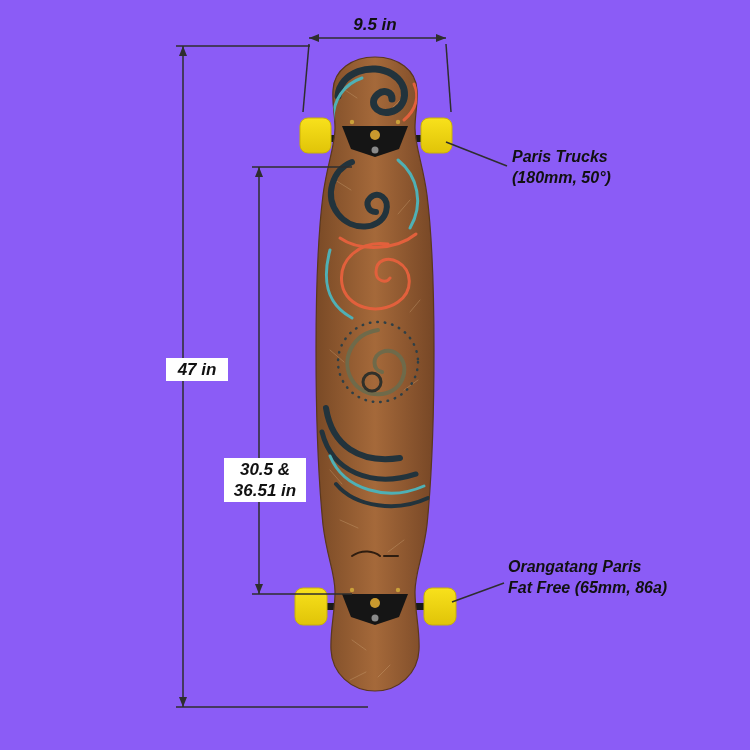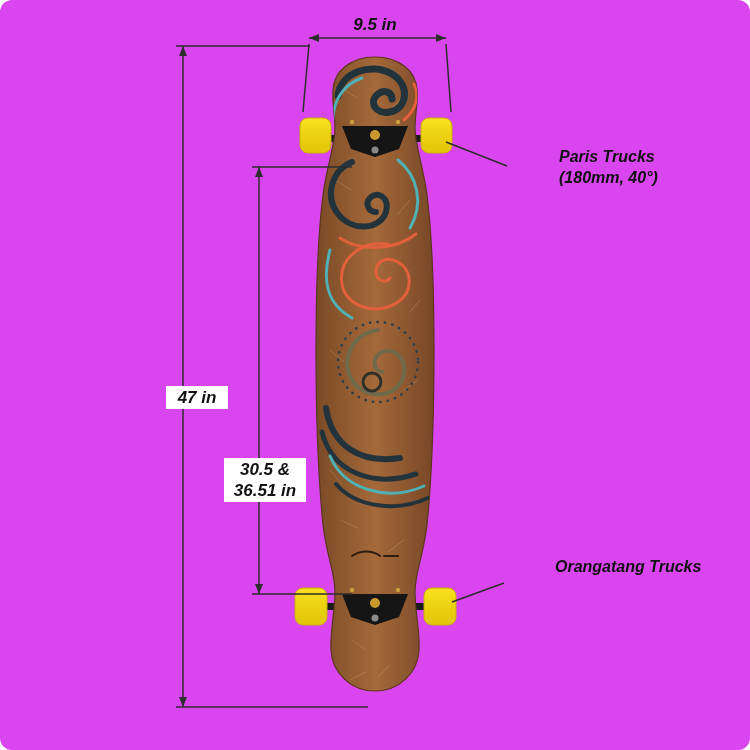--- a/index.html
+++ b/index.html
@@ -1,22 +1,22 @@
 <!DOCTYPE html>
 <html><head>
 <meta charset="utf-8">
 <style>
   html,body{margin:0;padding:0;background:#ffffff;}
-  .stage{position:relative;width:750px;height:750px;background:#d946ef;overflow:hidden;
-         font-family:"Liberation Sans",sans-serif;border-radius:12px;}
+  .stage{position:relative;width:750px;height:750px;background:#8b5cf6;overflow:hidden;
+         font-family:"Liberation Sans",sans-serif;}
   .stage svg{position:absolute;left:0;top:0;}
   .lbl{position:absolute;font-style:italic;font-weight:700;color:#111;font-size:17px;line-height:21px;}
   .lbl.center{text-align:center;}
   .lbl.bg{background:#ffffff;padding:1px 3px;}
-  .callout{font-size:16px;line-height:21px;margin-left:47px;}
+  .callout{font-size:16px;line-height:21px;}
 </style>
 </head>
 <body>
 
 <div class="stage">
 
   <svg width="750" height="750" viewBox="0 0 750 750">
     <defs>
       <linearGradient id="deckGrad" x1="0" y1="0" x2="1" y2="0">
         <stop offset="0" stop-color="#7a4a26"></stop>
@@ -126,29 +126,30 @@
       <polygon points="259,167 255,177 263,177" fill="#2e2e2e" stroke="none"></polygon>
       <polygon points="259,594 255,584 263,584" fill="#2e2e2e" stroke="none"></polygon>
     </g>
 
     <line x1="507" y1="166" x2="446" y2="142" stroke="#2e2e2e" stroke-width="1.5"></line>
     <line x1="504" y1="583" x2="452" y2="602" stroke="#2e2e2e" stroke-width="1.5"></line>
   </svg>
 
   <div class="lbl center" style="left:330px;top:14px;width:90px;">9.5 in</div>
 
-  <div class="lbl center bg" style="left:166px;top:358px;width:56px;margin-top:28px;">47 in</div>
+  <div class="lbl center bg" style="left:166px;top:358px;width:56px;">47 in</div>
 
   <div class="lbl center bg" style="left:224px;top:418px;width:76px;margin-top:40px;">
     <div>30.5 &amp;</div>
     <div>36.51 in</div>
   </div>
 
   <div class="lbl callout" style="left:512px;top:146px;width:180px;">
     <div>Paris Trucks</div>
-    <div>(180mm, 40°)</div>
+    <div>(180mm, 50°)</div>
   </div>
 
   <div class="lbl callout" style="left:508px;top:556px;width:200px;">
-    <div>Orangatang Trucks</div>
+    <div>Orangatang Paris</div>
+    <div>Fat Free (65mm, 86a)</div>
   </div>
 
 </div>
 
 </body></html>

